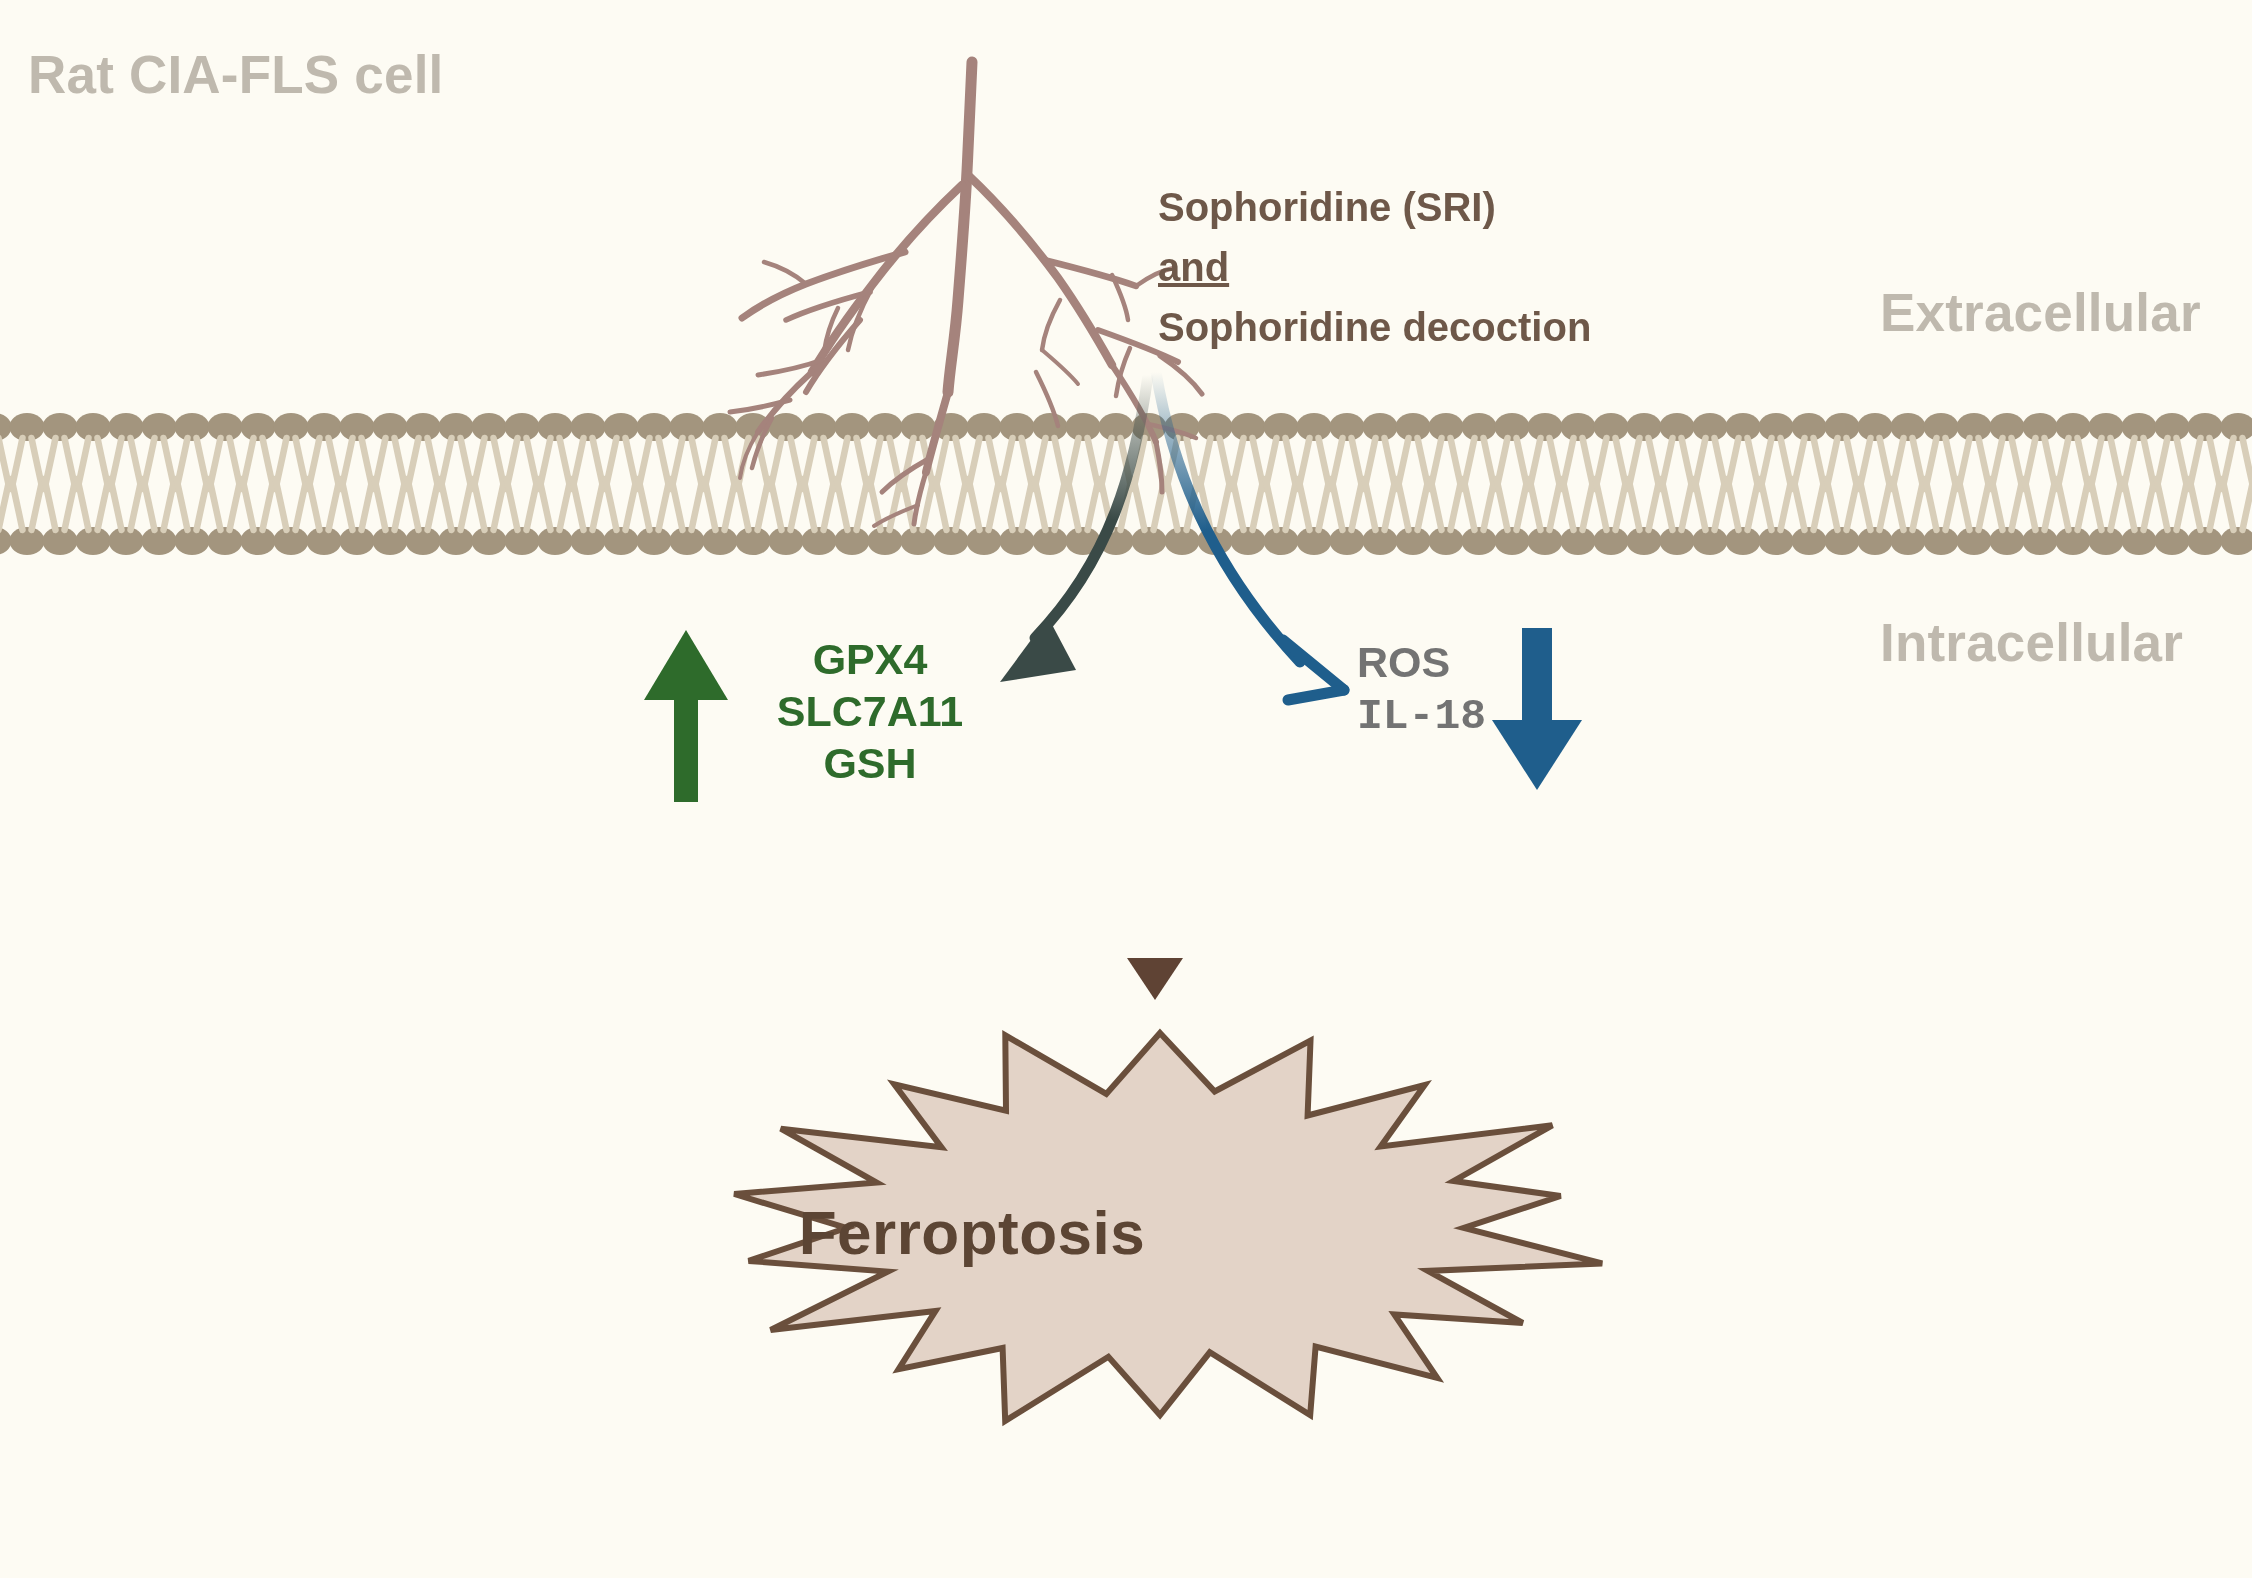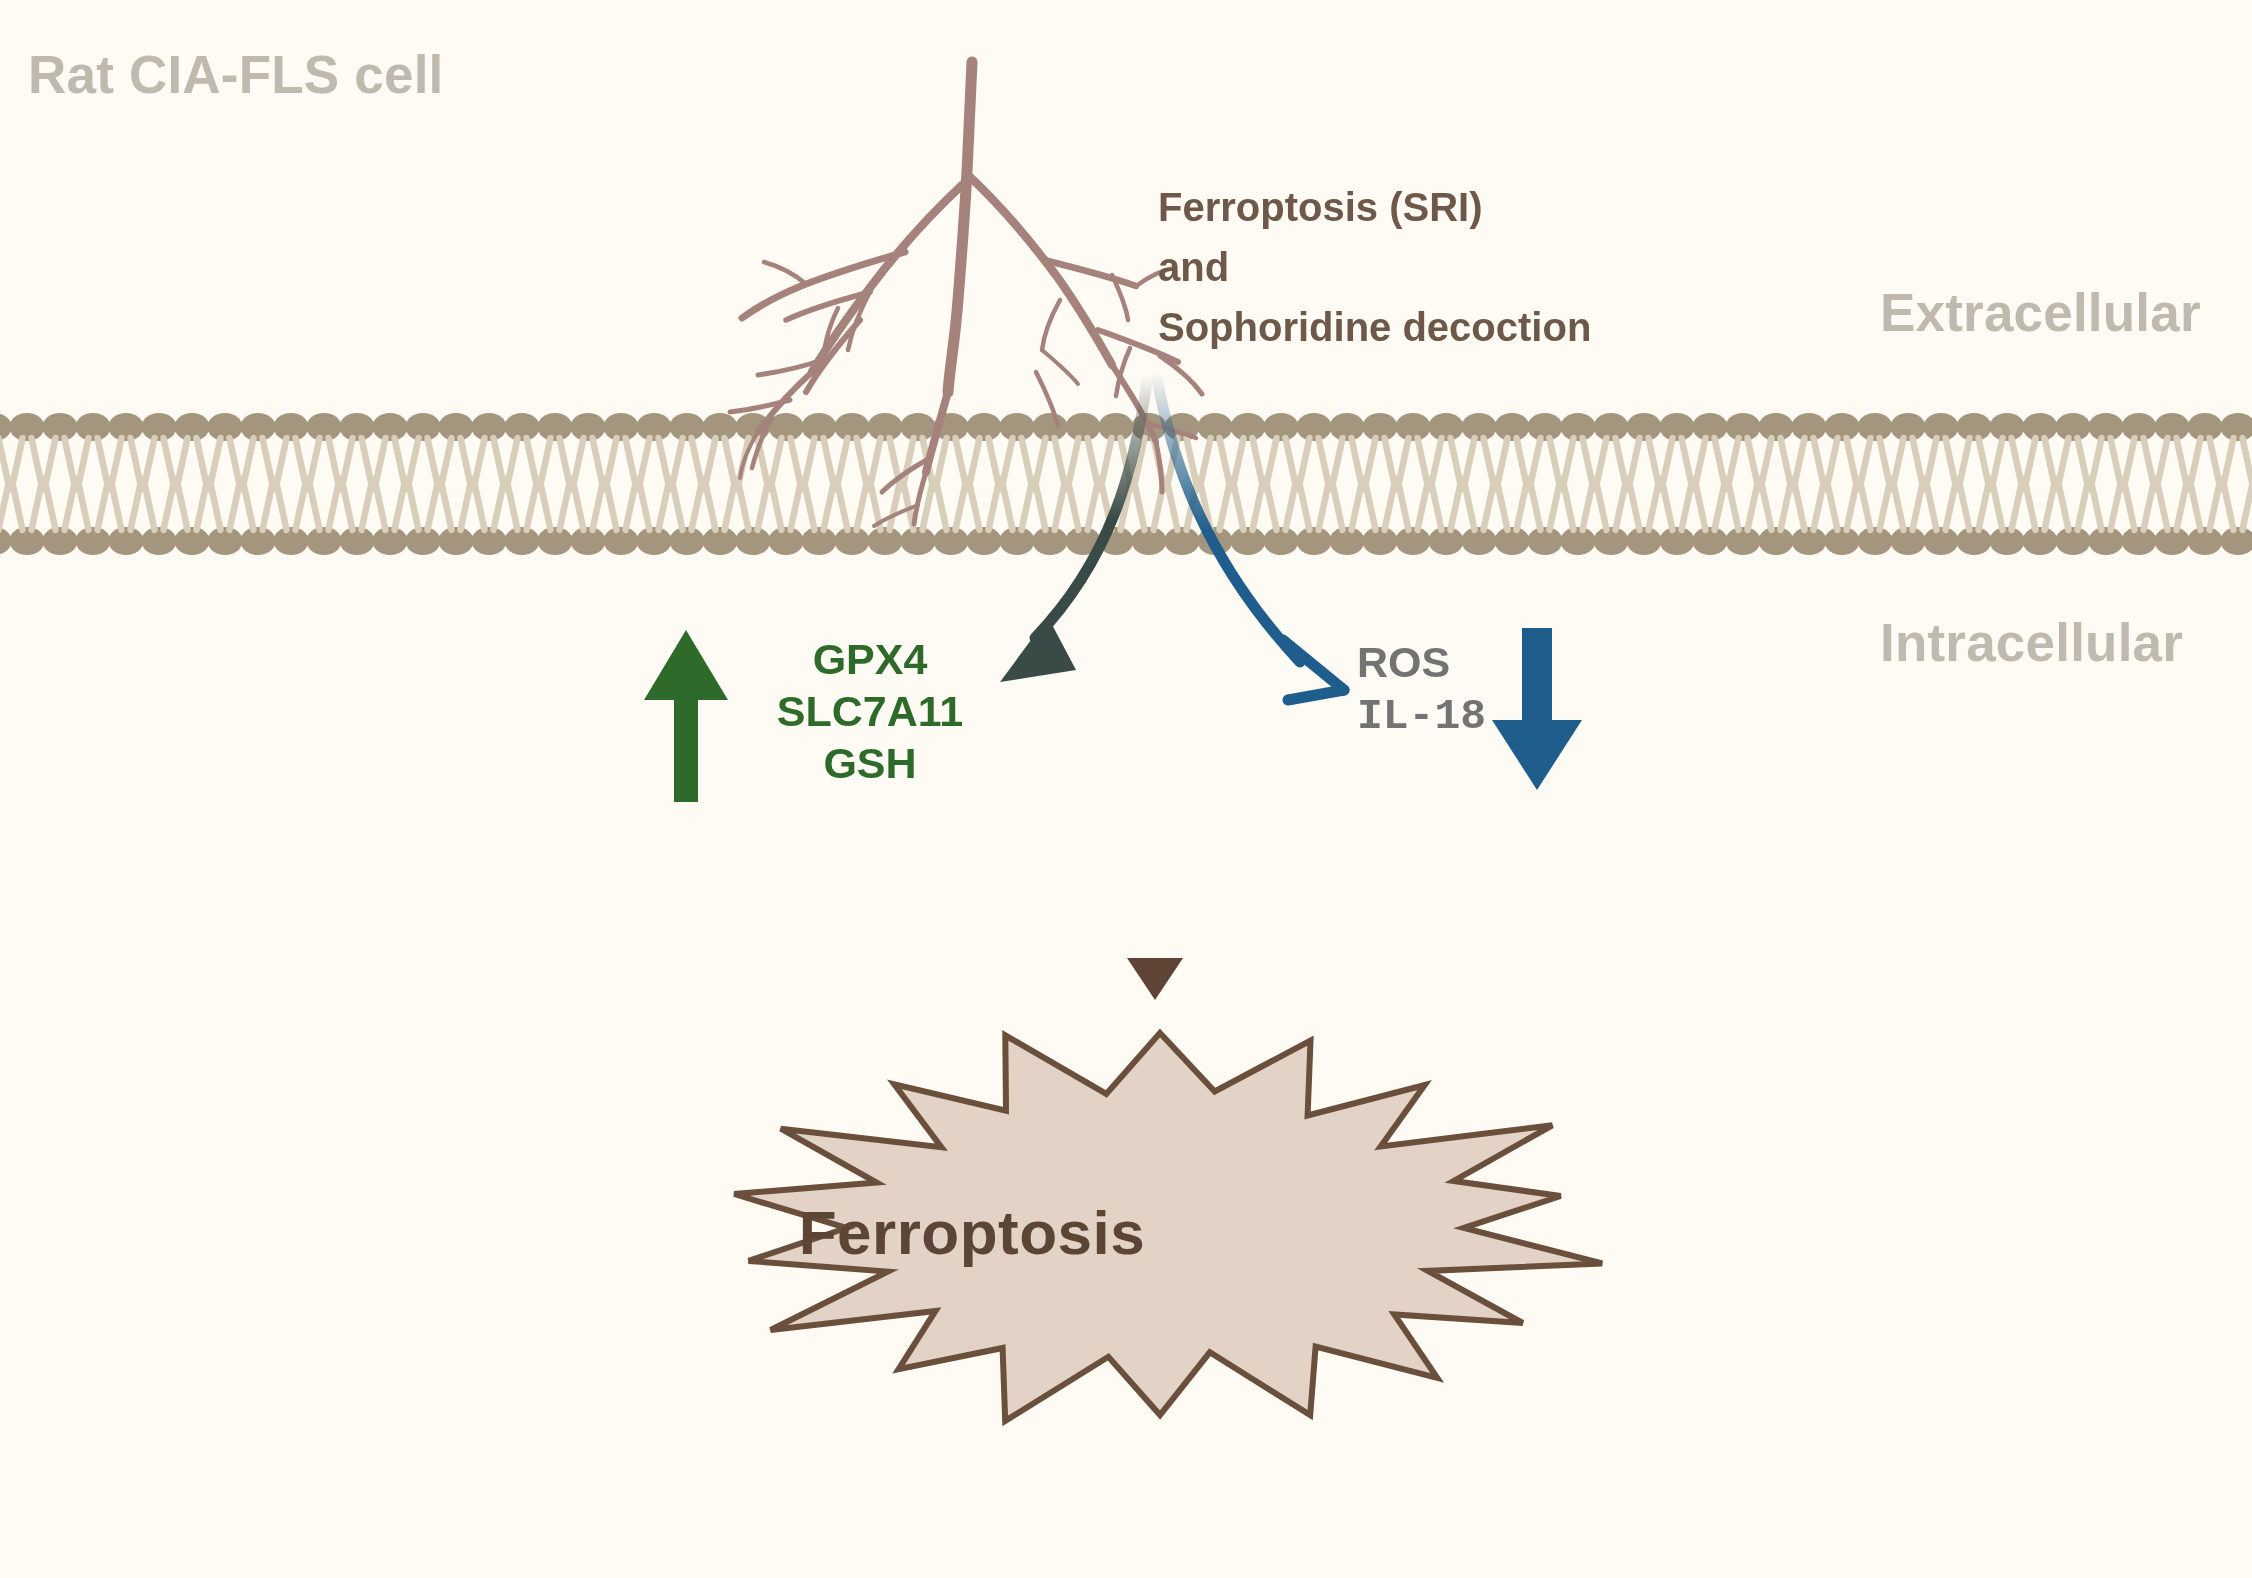--- a/index.html
+++ b/index.html
@@ -283,22 +283,22 @@
       <polygon points="1537,790 1492,720 1582,720" fill="#1F5E8C"></polygon>
     </g>
   </svg>
 
   <div class="lbl ghost" style="left:28px;top:44px;">Rat CIA-FLS cell</div>
 
   <div class="lbl ghost" style="left:1880px;top:282px;">Extracellular</div>
 
   <div class="lbl ghost" style="left:1880px;top:612px;">Intracellular</div>
 
-  <div class="lbl drug" style="left:1158px;top:181px;">Ferroptosis (SRI)</div>
-  <div class="lbl drug" style="left:1158px;top:241px;">and</div>
+  <div class="lbl drug" style="left:1158px;top:181px;">Sophoridine (SRI)</div>
+  <div class="lbl drug" style="left:1158px;top:241px;text-decoration:underline;">and</div>
   <div class="lbl drug" style="left:1158px;top:301px;">Sophoridine decoction</div>
 
   <div class="lbl green" style="left:740px;top:634px;width:260px;">GPX4</div>
   <div class="lbl green" style="left:740px;top:686px;width:260px;">SLC7A11</div>
   <div class="lbl green" style="left:740px;top:738px;width:260px;">GSH</div>
 
   <div class="lbl blue" style="left:1357px;top:637px;">ROS</div>
   <div class="lbl blue" style="left:1357px;top:692px;font-family:Liberation Mono, monospace;">IL-18</div>
 
   <div class="lbl ferro" style="left:0px;top:1196px;width:1944px;text-align:center;">Ferroptosis</div>

